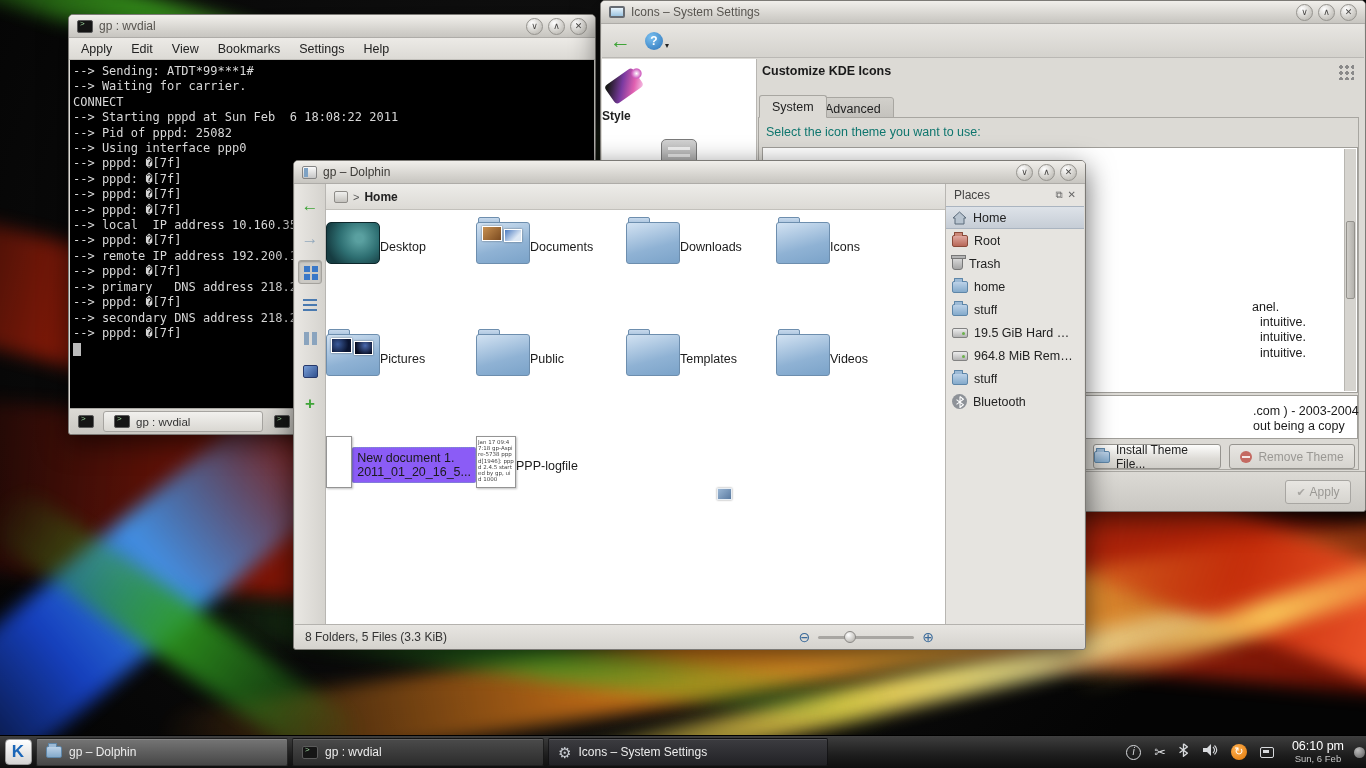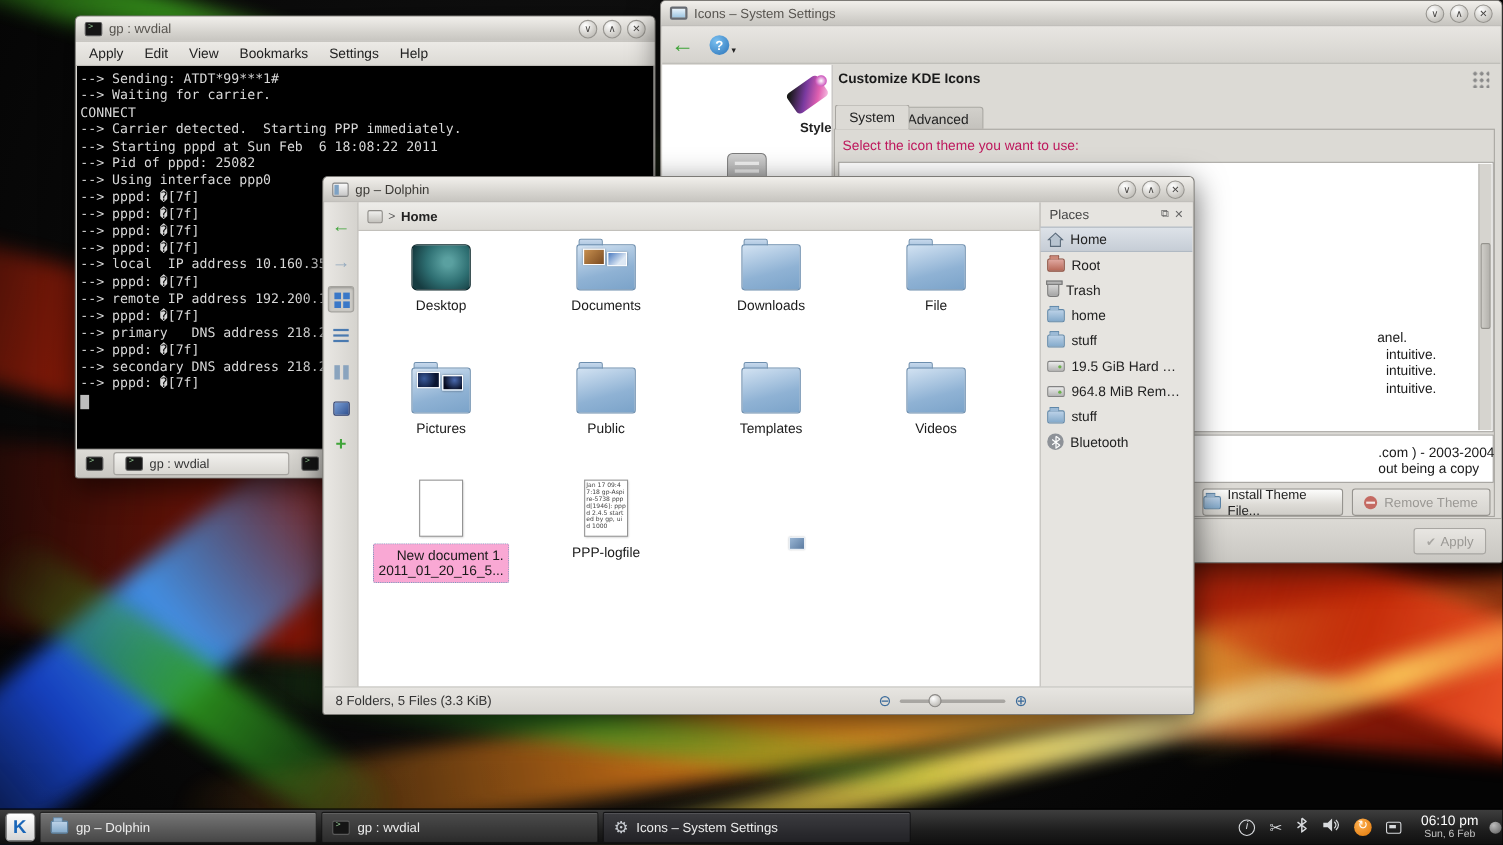--- a/index.html
+++ b/index.html
@@ -55,34 +55,34 @@
 .tabbtn{width:22px;height:21px;display:flex;align-items:center;justify-content:center}
 
 
 .settings{left:600px;top:0;width:766px;height:512px;z-index:3}
 .s-toolbar{position:absolute;left:1px;right:1px;top:23px;height:34px;background:linear-gradient(#e8e6e2,#d4d2cd);border-bottom:1px solid #bab8b4;display:flex;align-items:center;gap:14px;padding:0 8px}
 .s-back{font-size:21px;font-weight:bold;color:#3fa438;line-height:20px}
 .help-wrap{display:flex;align-items:flex-end;gap:2px}
 .help-ico{width:18px;height:18px;border-radius:50%;background:radial-gradient(circle at 35% 30%,#7ac0f0,#2a72b8);color:#fff;font-weight:bold;font-size:12px;text-align:center;line-height:18px}
 .caret{font-size:8px;color:#222}
 .s-sidebar{position:absolute;left:1px;top:58px;bottom:41px;width:155px;background:#fff;border-right:1px solid #b8b6b2}
-.style-item{display:flex;flex-direction:column;align-items:flex-end;padding-top:8px}
+.style-item{display:flex;flex-direction:column;align-items:flex-start;padding-top:8px}
 .style-ico{position:relative;width:44px;height:38px;display:block}
 .style-ico::before{content:"";position:absolute;left:5px;top:8px;width:34px;height:22px;transform:rotate(-35deg);border-radius:4px;background:linear-gradient(135deg,#1a1a1a 10%,#7a3aa0 45%,#e060b0 75%,#f8c8e8)}
 .style-ico::after{content:"";position:absolute;right:4px;top:1px;width:11px;height:11px;background:radial-gradient(#fff,#d060c0 60%,transparent 72%)}
 .style-label{font-size:12px;font-weight:bold;color:#222;margin-top:4px}
 .side-ico2{margin:16px auto 0;width:36px;height:34px;border-radius:5px;background:linear-gradient(#d2d2d2,#9a9a9a);border:1px solid #7a7a7a;position:relative}
 .side-ico2::after{content:"";position:absolute;left:6px;top:7px;right:6px;height:3px;background:#f0f0f0;box-shadow:0 7px 0 #e4e4e4,0 14px 0 #d8d8d8}
 .s-heading{position:absolute;left:161px;top:63px;font-size:12.5px;font-weight:bold;color:#1a1a1a}
 .grid-ico{position:absolute;left:737px;top:63px;width:16px;height:16px;background:radial-gradient(circle,#8a8a8a 1.6px,transparent 2px) 0 0/6px 6px}
 .s-tab{position:absolute;height:23px;padding:4px 12px 0;font-size:12.5px;color:#222;border:1px solid #a8a6a1;border-radius:3px 3px 0 0}
 .s-tab.active{left:158px;top:94px;background:#dcdad5;border-bottom-color:#dcdad5;z-index:2}
 .s-tab.inactive{left:211px;top:96px;height:21px;background:linear-gradient(#d2d0cb,#c4c2bd)}
 .tabpane{position:absolute;left:157px;right:6px;top:116px;bottom:41px;border:1px solid #a8a6a1;background:#dcdad5}
-.s-instruction{position:absolute;left:165px;top:124px;font-size:12.5px;color:#be185d}
+.s-instruction{position:absolute;left:165px;top:124px;font-size:12.5px;color:#0f766e}
 .s-list{position:absolute;left:161px;top:146px;width:596px;height:246px;background:#fff;border:1px solid #a09e99}
 .s-frag{position:absolute;font-size:12.5px;color:#1a1a1a;white-space:nowrap}
 .s-scroll{position:absolute;right:1px;top:1px;bottom:1px;width:12px;background:#d6d4cf;border-left:1px solid #b8b6b1}
 .s-thumb{position:absolute;left:1px;right:1px;top:72px;height:78px;background:linear-gradient(90deg,#cfcdc8,#b4b2ad);border:1px solid #94928d;border-radius:2px}
 .s-desc{position:absolute;left:161px;top:394px;width:596px;height:44px;background:#fff;border:1px solid #a09e99}
 .s-btn{position:absolute;top:443px;height:25px;display:flex;align-items:center;justify-content:center;gap:6px;font-size:12px;color:#222;background:linear-gradient(#fdfdfc,#dddbd6 60%,#cfcdc8);border:1px solid #96948f;border-radius:3px}
 .s-btn.disabled{color:#9a9894;background:linear-gradient(#e8e6e2,#d6d4cf)}
 .rm-ico{width:12px;height:12px;border-radius:50%;background:#c46a62;position:relative}
 .rm-ico::after{content:"";position:absolute;left:2px;top:5px;width:8px;height:2px;background:#f4e8e6}
 .s-footer{position:absolute;left:0;right:0;bottom:0;height:40px;background:linear-gradient(#dcdad5,#c9c7c2);border-top:1px solid #a8a6a1;border-radius:0 0 3px 3px}
@@ -101,35 +101,35 @@
 .ico-list{width:14px;height:2px;background:#4a7ab0;box-shadow:0 5px 0 #4a7ab0,0 10px 0 #4a7ab0;margin-top:-10px}
 .ico-cols{width:5px;height:13px;background:#8aa4be;box-shadow:8px 0 0 #8aa4be;margin-left:-8px}
 .ico-prev{width:15px;height:13px;background:linear-gradient(135deg,#7aa0d8,#31518f);border:1px solid #27396b;border-radius:2px}
 .g-plus{font-size:17px;font-weight:bold;color:#3fa438}
 .d-main{flex:1;display:flex;flex-direction:column;min-width:0}
 .crumbbar{height:26px;background:linear-gradient(#edece9,#dcdad5);border-bottom:1px solid #c2c0bb;display:flex;align-items:center;gap:5px;padding:0 8px}
 .crumb-ico{width:14px;height:12px;background:linear-gradient(#f0f0ee,#c4c2bd);border:1px solid #8e8c88;border-radius:2px}
 .crumb-sep{font-size:11px;color:#555}
 .crumb-label{font-size:12px;font-weight:bold;color:#222}
 .iconview{flex:1;background:#fff;position:relative;overflow:hidden}
-.cell{position:absolute;width:150px;display:flex;flex-direction:column;align-items:center}
+.cell{position:absolute;width:150px;display:flex;flex-direction:row;align-items:center}
 .ilabel{font-size:12.5px;color:#1a1a1a;margin-top:7px;white-space:nowrap}
 .ficon{position:relative;width:54px;height:42px}
 .ficon::before{content:"";position:absolute;top:-5px;left:2px;width:20px;height:8px;background:linear-gradient(#c6d8ec,#9dbbd8);border:1px solid #6d8eae;border-radius:2px 2px 0 0}
 .ficon::after{content:"";position:absolute;inset:0;background:linear-gradient(165deg,#d2e2f2,#8fb2d4 60%,#7ba3c9);border:1px solid #6d8eae;border-radius:3px}
 .ficon.desktop::before{display:none}
 .ficon.desktop::after{background:radial-gradient(circle at 62% 38%,#5aa0a0 0 10%,#2e6f72 48%,#163c41 82%);border-color:#0d272b;border-radius:5px}
 .thumb{position:absolute;z-index:2;border:1px solid #fff;box-shadow:0 0 2px rgba(0,0,0,.45)}
 .doc-t1{left:6px;top:4px;width:20px;height:15px;background:linear-gradient(135deg,#c89050,#7a4a20)}
 .doc-t2{left:28px;top:7px;width:18px;height:13px;background:linear-gradient(135deg,#4a7ac0,#dde8f4 70%)}
 .pic-t1{left:5px;top:4px;width:21px;height:15px;background:radial-gradient(circle at 30% 40%,#3a5a9a,#0a1430 70%)}
 .pic-t2{left:28px;top:7px;width:19px;height:14px;background:radial-gradient(circle at 60% 30%,#4a6ab0,#050a1e 75%)}
 .page-ico{position:relative;width:40px;height:52px;background:#fff;border:1px solid #949494;box-shadow:1px 1px 2px rgba(0,0,0,.25)}
 .page-preview{position:absolute;inset:0;padding:2px 1px;font-size:5.5px;line-height:6.2px;color:#444;font-family:"DejaVu Sans",sans-serif;word-break:break-all;overflow:hidden}
-.sel-label{margin-top:6px;background:#f9a8d4;border:1px dotted #7a9cc0;border-radius:2px;padding:3px 4px;text-align:right}
+.sel-label{margin-top:6px;background:#8b5cf6;border:1px dotted #7a9cc0;border-radius:2px;padding:3px 4px;text-align:left}
 .sel-label div{font-size:12.5px;color:#1a1a1a;line-height:14px;white-space:nowrap}
 .stray{position:absolute;left:391px;top:278px;width:15px;height:12px;background:linear-gradient(135deg,#9ab6d4,#5a7aa0);border:1px solid #e8eef4;box-shadow:0 0 2px rgba(0,0,0,.4)}
 .places{width:139px;background:#e6e4e0;border-left:1px solid #b8b6b2;display:flex;flex-direction:column}
 .places-header{height:22px;display:flex;align-items:center;padding:0 8px;font-size:12px;color:#444}
 .ph-btns{margin-left:auto;display:flex;gap:5px;color:#666;font-size:10px}
 .prow{height:23px;display:flex;align-items:center;gap:6px;padding:0 6px;font-size:12.5px;color:#222}
 .prow.sel{background:linear-gradient(#dde2e8,#c6cdd6);border-top:1px solid #aab4c0;border-bottom:1px solid #aab4c0}
 .plabel{white-space:nowrap;overflow:hidden;text-overflow:ellipsis}
 .statusbar{position:absolute;left:1px;right:1px;bottom:0;height:25px;background:linear-gradient(#e7e5e1,#d5d3ce);border-top:1px solid #b4b2ae;display:flex;align-items:center;padding:0 10px;font-size:12px;color:#333;border-radius:0 0 3px 3px}
 .zoomwrap{margin-left:auto;margin-right:140px;display:flex;align-items:center;gap:8px}
@@ -190,21 +190,20 @@
     <span>Edit</span>
     <span>View</span>
     <span>Bookmarks</span>
     <span>Settings</span>
     <span>Help</span>
   </div>
   <div class="term-body">
     <div class="term-line">--&gt; Sending: ATDT*99***1#</div>
     <div class="term-line">--&gt; Waiting for carrier.</div>
     <div class="term-line">CONNECT</div>
-    <div class="term-line">--&gt; Carrier detected.  Starting PPP immediately.</div>
     <div class="term-line">--&gt; Starting pppd at Sun Feb  6 18:08:22 2011</div>
     <div class="term-line">--&gt; Pid of pppd: 25082</div>
     <div class="term-line">--&gt; Using interface ppp0</div>
     <div class="term-line">--&gt; pppd: �[7f]</div>
     <div class="term-line">--&gt; pppd: �[7f]</div>
     <div class="term-line">--&gt; pppd: �[7f]</div>
     <div class="term-line">--&gt; pppd: �[7f]</div>
     <div class="term-line">--&gt; local  IP address 10.160.35.</div>
     <div class="term-line">--&gt; pppd: �[7f]</div>
     <div class="term-line">--&gt; remote IP address 192.200.1.</div>
@@ -342,21 +341,21 @@
               <span class="thumb doc-t2"></span>
             </span>
           <span class="ilabel">Documents</span>
         </div>
         <div class="cell" style="left:300px;top:12px">
           <span class="ficon"></span>
           <span class="ilabel">Downloads</span>
         </div>
         <div class="cell" style="left:450px;top:12px">
           <span class="ficon"></span>
-          <span class="ilabel">File</span>
+          <span class="ilabel">Icons</span>
         </div>
 
         <div class="cell" style="left:0;top:124px">
           <span class="ficon">
               <span class="thumb pic-t1"></span>
               <span class="thumb pic-t2"></span>
             </span>
           <span class="ilabel">Pictures</span>
         </div>
         <div class="cell" style="left:150px;top:124px">

